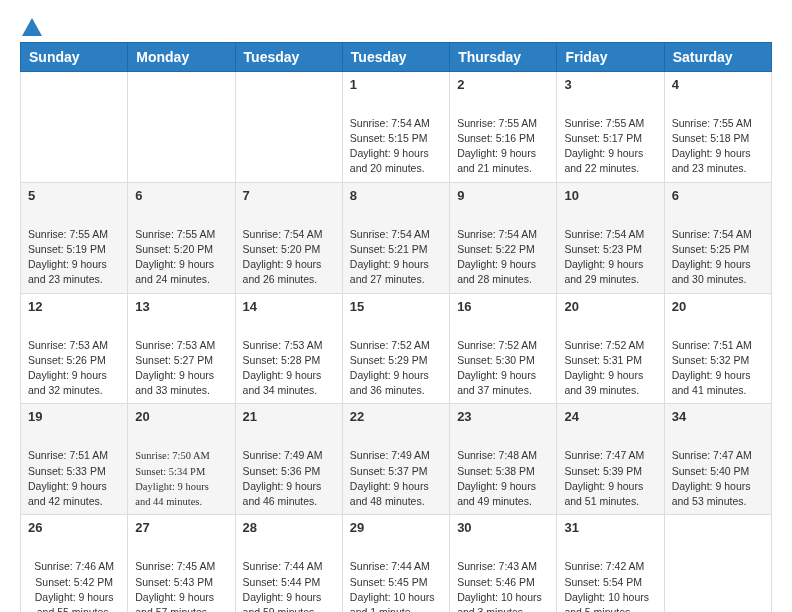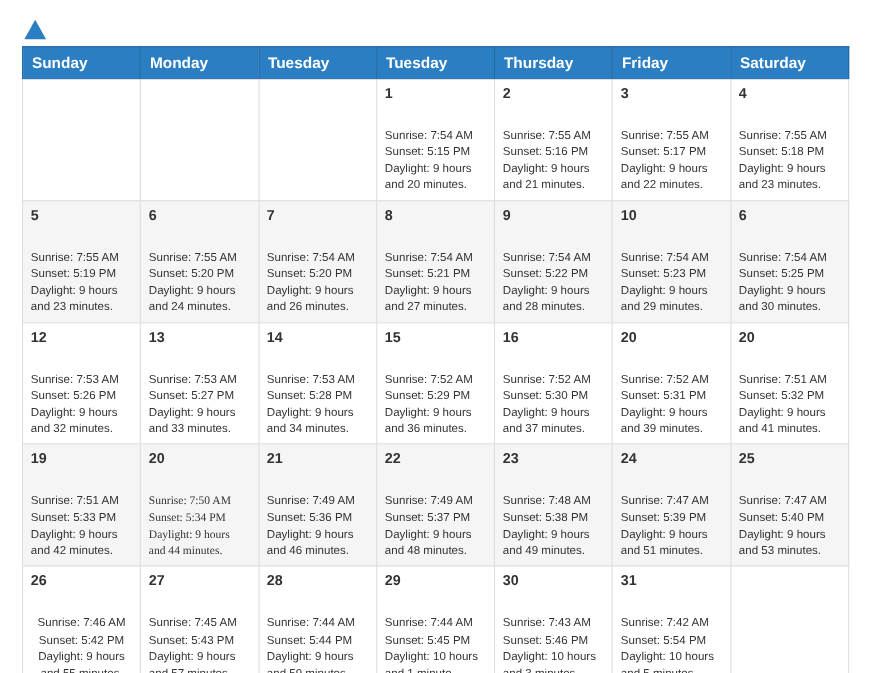--- a/index.html
+++ b/index.html
@@ -307,21 +307,21 @@
 and 49 minutes.</div>
           </td>
           <td>
             <span class="day-num">24</span>
             <div class="day-info" style="white-space: pre-line;">Sunrise: 7:47 AM
 Sunset: 5:39 PM
 Daylight: 9 hours
 and 51 minutes.</div>
           </td>
           <td>
-            <span class="day-num">25</span>
+            <span class="day-num">34</span>
             <div class="day-info" style="white-space: pre-line;">Sunrise: 7:47 AM
 Sunset: 5:40 PM
 Daylight: 9 hours
 and 53 minutes.</div>
           </td>
         </tr>
         <tr>
           <td>
             <span class="day-num">26</span>
             <div class="day-info" style="white-space: pre-line; text-align: center;">Sunrise: 7:46 AM

